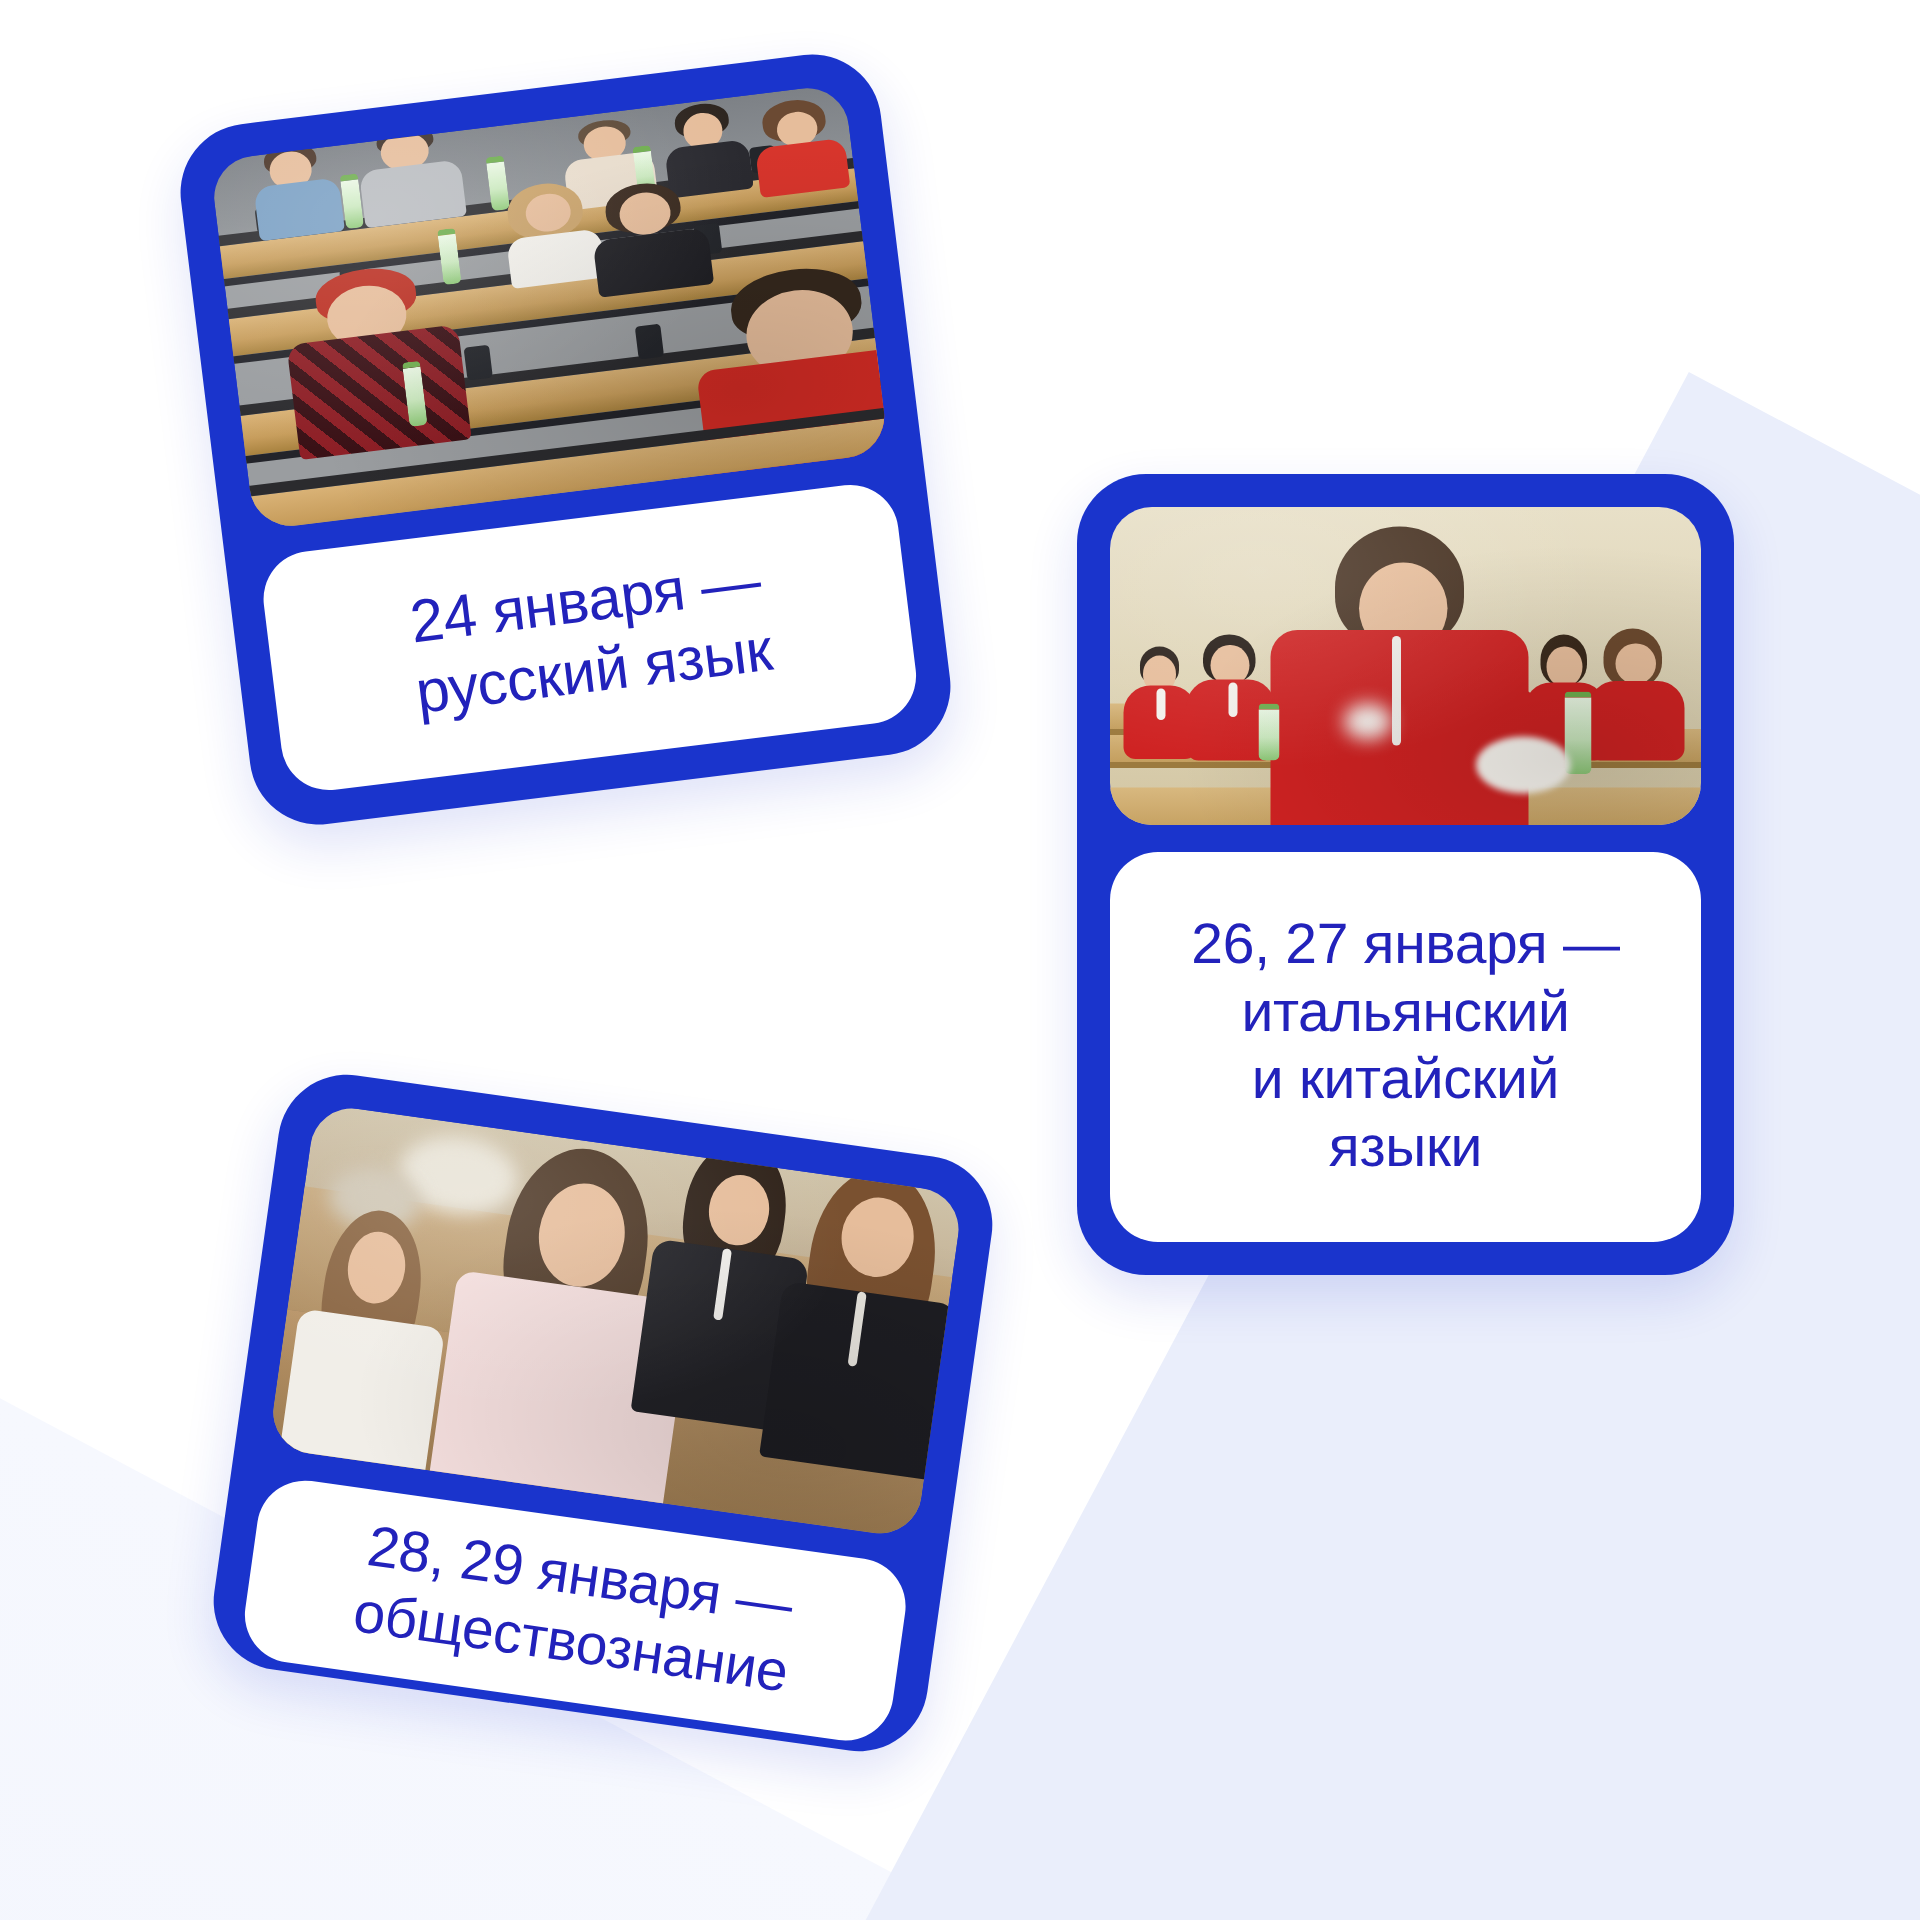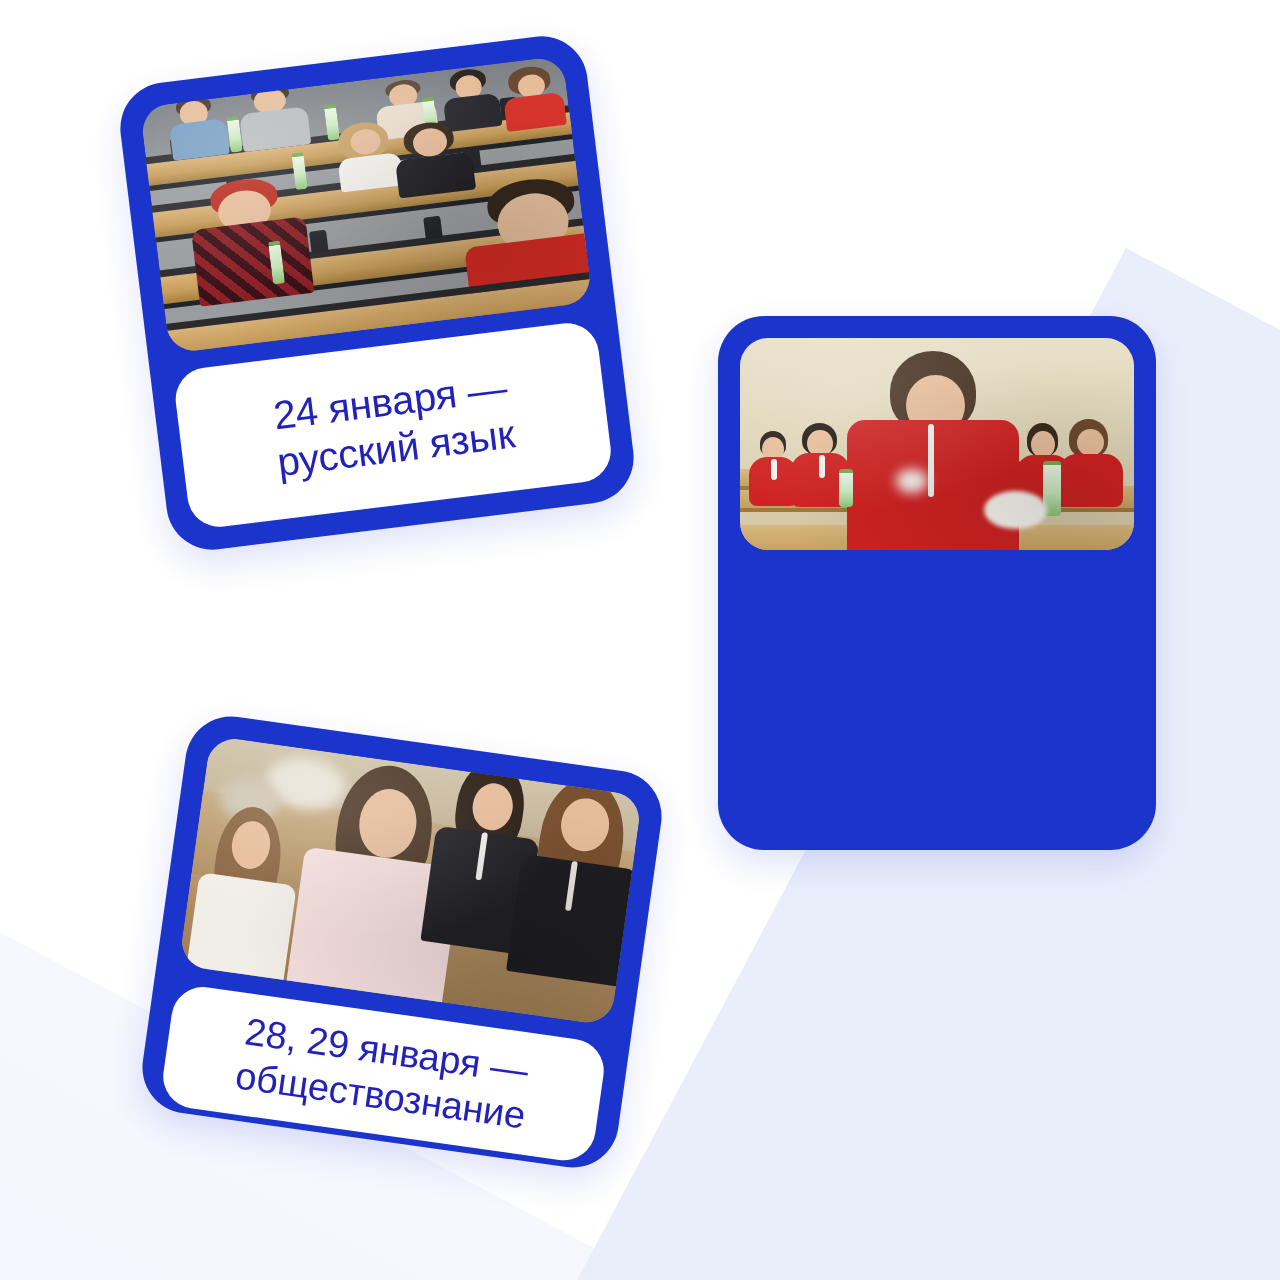--- a/index.html
+++ b/index.html
@@ -353,20 +353,26 @@
         </div>
 
         <div class="bottle" style="left:25%;top:62%;height:16%;width:14px;"></div>
         <div class="bottle" style="left:77%;top:58%;height:24%;width:18px;"></div>
         <div class="blur-bg" style="left:62%;top:72%;width:16%;height:18%;background:#faf7f1;filter:blur(2px);"></div>
 
         <div class="photo-grain"></div>
       </div>
     </div>
 
+    <div class="card-caption">
+      <span style="color: rgb(34, 34, 187);">26, 27 января —
+итальянский
+и китайский
+языки</span>
+    </div>
   </div>
 
   <div class="card" id="card-social" style="--brand: #1a34cc; transform: rotate(8deg);">
 
     <div class="card-photo">
       <div class="scene scene-friends">
 
         <div class="wood-panel" style="top:24%;height:36%;"></div>
         <div class="wood-panel" style="top:60%;height:42%;background:linear-gradient(180deg,#b89468 0%,#9b7a50 100%);"></div>
         <div class="blur-bg" style="left:14%;top:4%;width:18%;height:22%;background:#e8e3d6;"></div>

